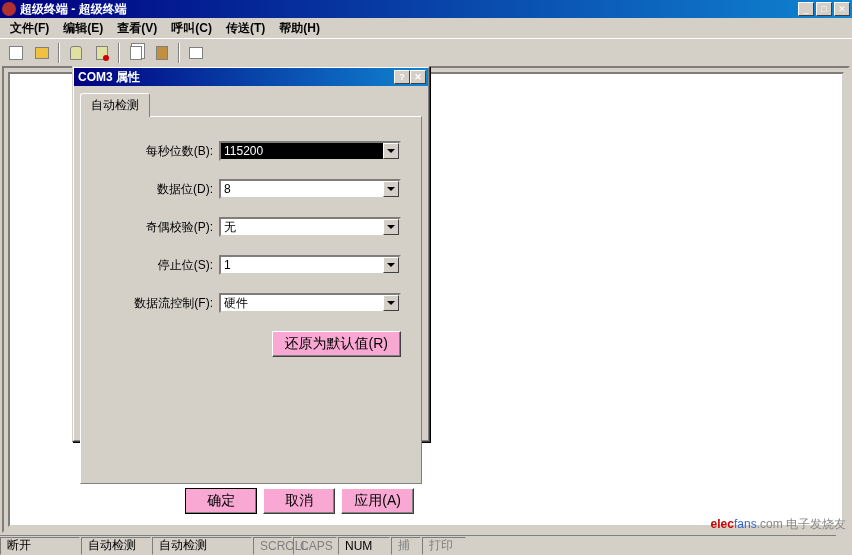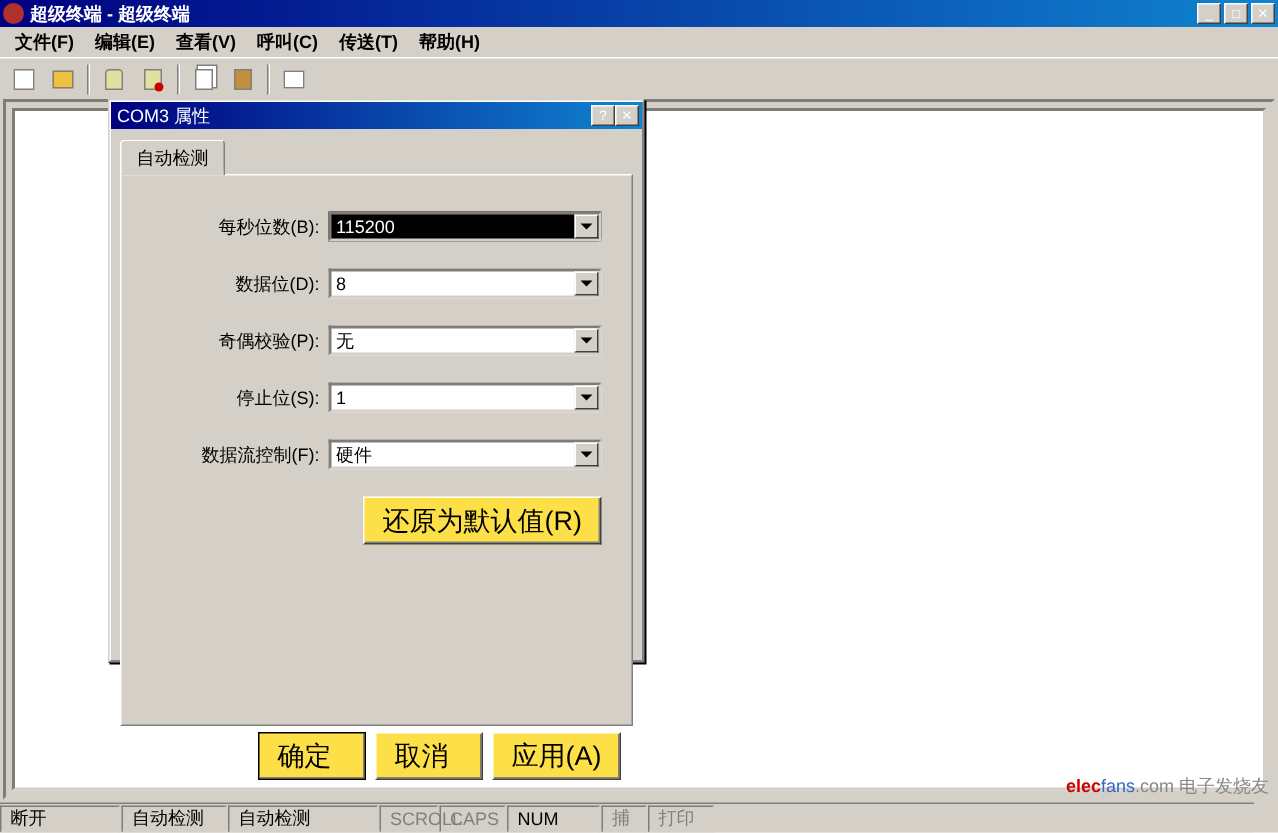--- a/index.html
+++ b/index.html
@@ -126,21 +126,21 @@
   border-bottom-color: #808080;
   height: 100%;
 }
 .dialog-titlebar {
   background: linear-gradient(to right, #000080, #1084d0);
   color: #fff;
   height: 18px;
   display: flex;
   align-items: center;
   padding: 0 2px;
-  font-weight: normal;
+  font-weight: bold;
 }
 .dialog-titlebar .title-text { flex: 1; padding-left: 2px; }
 .dialog-body {
   padding: 6px;
 }
 .tab-header {
   display: flex;
   position: relative;
   top: 1px;
   z-index: 2;
@@ -203,30 +203,30 @@
   border: 4px solid transparent;
   border-top-color: #000;
   margin-top: 4px;
 }
 .restore-row {
   display: flex;
   justify-content: flex-end;
   margin-top: 4px;
 }
 .btn {
-  background: #fde047;
+  background: #f9a8d4;
   border: 1px solid #fff;
   border-right-color: #404040;
   border-bottom-color: #404040;
   box-shadow: inset -1px -1px 0 #808080;
   padding: 3px 12px;
   font-family: inherit;
-  font-size: 18px;
+  font-size: 14px;
   min-width: 72px;
-  text-align: left;
+  text-align: center;
 }
 .dialog-buttons {
   display: flex;
   justify-content: flex-end;
   gap: 6px;
   padding: 4px 8px 0 0;
 }
 .btn.default {
   border: 1px solid #000;
 }
@@ -383,21 +383,21 @@
     </div>
   </div>
 </div>
 
 <div class="statusbar">
   <div class="status-pane" style="width:80px">断开</div>
   <div class="status-pane" style="width:70px">自动检测</div>
   <div class="status-pane" style="width:100px">自动检测</div>
   <div class="status-pane dim" style="width:39px">SCROLL</div>
   <div class="status-pane dim" style="width:44px">CAPS</div>
-  <div class="status-pane" style="width:62px">NUM</div>
+  <div class="status-pane" style="width:52px">NUM</div>
   <div class="status-pane dim" style="width:30px">捕</div>
   <div class="status-pane dim" style="width:44px">打印</div>
   <div class="status-pane" style="flex:1; border:none"></div>
 </div>
 
 <div class="watermark">
   <span class="red">elec</span><span class="blue">fans</span><span>.com 电子发烧友</span>
 </div>
 
 </body></html>

